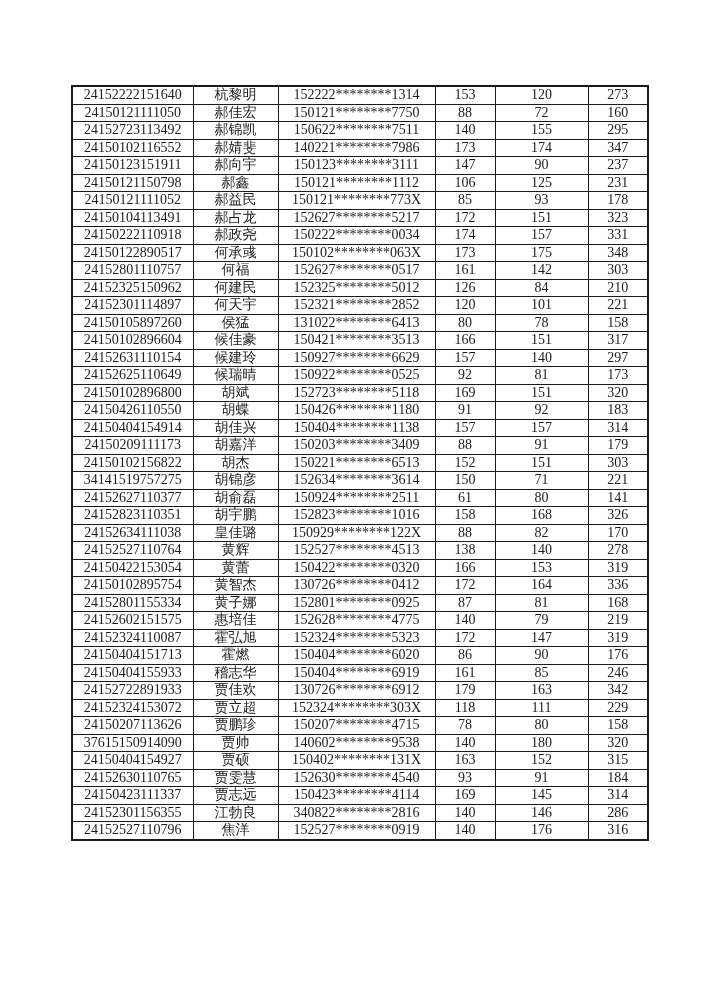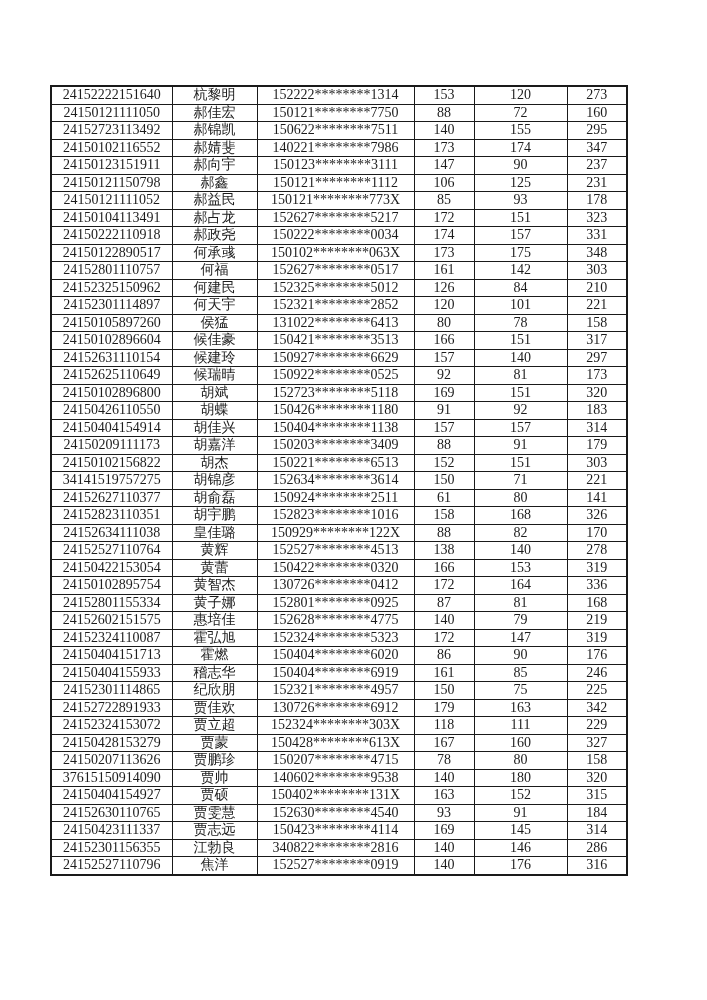--- a/index.html
+++ b/index.html
@@ -7,21 +7,21 @@
     position: relative;
     width: 707px;
     height: 1000px;
     background: #ffffff;
     font-family: "Liberation Serif", "DejaVu Serif", serif;
     color: #1c1c1c;
     overflow: hidden;
   }
   table.score-table {
     position: absolute;
-    left: 50px;
+    left: 71px;
     top: 85px;
     width: 576px;
     border-collapse: collapse;
     table-layout: fixed;
     border: 2px solid #1a1a1a;
   }
   table.score-table td {
     border: 1px solid #1a1a1a;
     height: 16.5px;
     padding: 0;
@@ -319,52 +319,36 @@
         </tr>
         <tr>
           <td>24150404155933</td>
           <td>稽志华</td>
           <td>150404********6919</td>
           <td>161</td>
           <td>85</td>
           <td>246</td>
         </tr>
         <tr>
-          <td>24152301114865</td>
-          <td>纪欣朋</td>
-          <td>152321********4957</td>
-          <td>150</td>
-          <td>75</td>
-          <td>225</td>
-        </tr>
-        <tr>
           <td>24152722891933</td>
           <td>贾佳欢</td>
           <td>130726********6912</td>
           <td>179</td>
           <td>163</td>
           <td>342</td>
         </tr>
         <tr>
           <td>24152324153072</td>
           <td>贾立超</td>
           <td>152324********303X</td>
           <td>118</td>
           <td>111</td>
           <td>229</td>
         </tr>
         <tr>
-          <td>24150428153279</td>
-          <td>贾蒙</td>
-          <td>150428********613X</td>
-          <td>167</td>
-          <td>160</td>
-          <td>327</td>
-        </tr>
-        <tr>
           <td>24150207113626</td>
           <td>贾鹏珍</td>
           <td>150207********4715</td>
           <td>78</td>
           <td>80</td>
           <td>158</td>
         </tr>
         <tr>
           <td>37615150914090</td>
           <td>贾帅</td>

